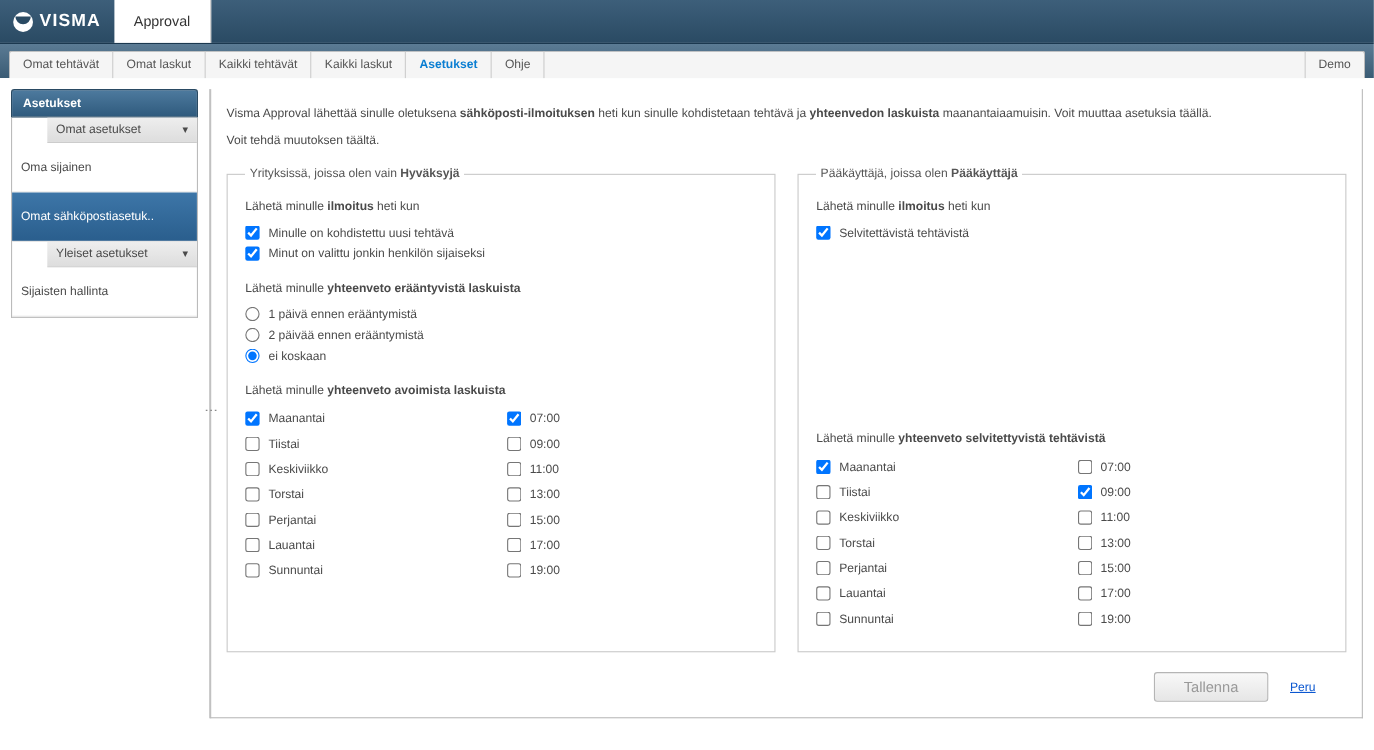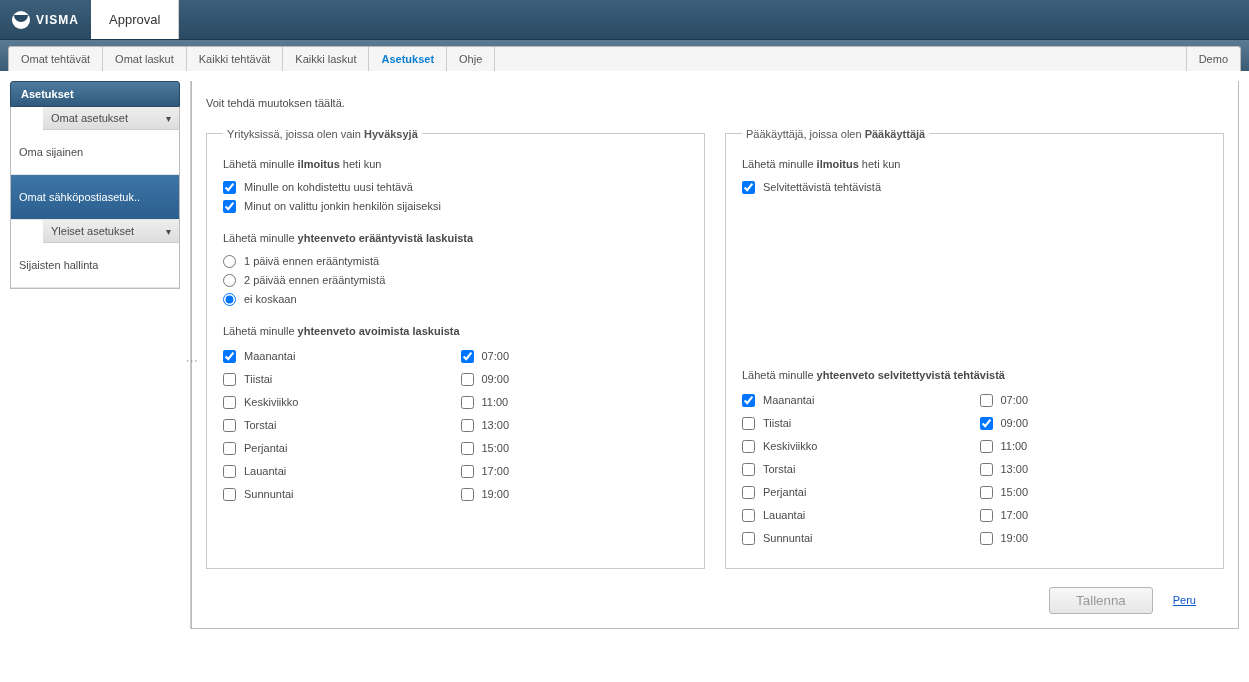--- a/index.html
+++ b/index.html
@@ -3,21 +3,21 @@
 <meta charset="utf-8">
 <style>
   * { box-sizing: border-box; margin: 0; padding: 0; }
   body { font-family: Verdana, Geneva, sans-serif; font-size: 11px; color: #4a4a4a; background: #fff; }
   
   
   .header { background: linear-gradient(to bottom, #3d5f7a 0%, #2a4a63 100%); border-bottom: 1px solid #1b384f; display: flex; align-items: center; height: 40px; }
   .logo-wrap { display: flex; align-items: center; padding: 0 12px; color: #fff; height: 100%; }
   .logo-icon { width: 18px; height: 18px; border-radius: 50%; background: #fff; margin-right: 6px; position: relative; }
   .logo-icon::after { content:""; position:absolute; width:14px; height:7px; background:#2a4a63; border-radius:0 0 14px 14px; top:4px; left:2px; }
-  .logo-text { font-weight: bold; font-size: 12px; letter-spacing: 1px; }
+  .logo-text { font-weight: bold; font-size: 16px; letter-spacing: 1px; }
   .header-tab { background: #fff; color: #333; padding: 12px 18px; font-size: 13px; border-right: 1px solid #ccc; height: 100%; display:flex; align-items:center; }
 
   
   .subnav-wrap { background: linear-gradient(to bottom,#5b7b94 0%, #3a5b74 100%); padding: 6px 8px 0 8px; }
   .subnav { background: #f5f5f5; border: 1px solid #bbb; border-bottom: none; display: flex; border-radius: 3px 3px 0 0; }
   .subnav-item { padding: 6px 12px; border-right: 1px solid #ccc; cursor: pointer; color: #555; }
   .subnav-item.active { color: #0a7ed2; font-weight: bold; }
   .subnav-right { margin-left: auto; padding: 6px 12px; border-left:1px solid #ccc; border-right:none; }
 
   
@@ -100,20 +100,23 @@
         <span class="chev">▾</span>
       </div>
       <div class="side-link">Sijaisten hallinta</div>
     </div>
   </div>
 
   <div class="main">
     <span class="grip">⋮</span>
     <div class="main-body">
 
+      <p class="intro">
+        <span>Visma Approval lähettää sinulle oletuksena </span><strong>sähköposti-ilmoituksen</strong><span> heti kun sinulle kohdistetaan tehtävä ja </span><strong>yhteenvedon laskuista</strong><span> maanantaiaamuisin. Voit muuttaa asetuksia täällä.</span>
+      </p>
       <p class="intro">Voit tehdä muutoksen täältä.</p>
 
       <div class="panels">
 
         <fieldset class="panel">
           <legend>
             <span>Yrityksissä, joissa olen vain </span><strong>Hyväksyjä</strong>
           </legend>
 
           <div class="sect">

